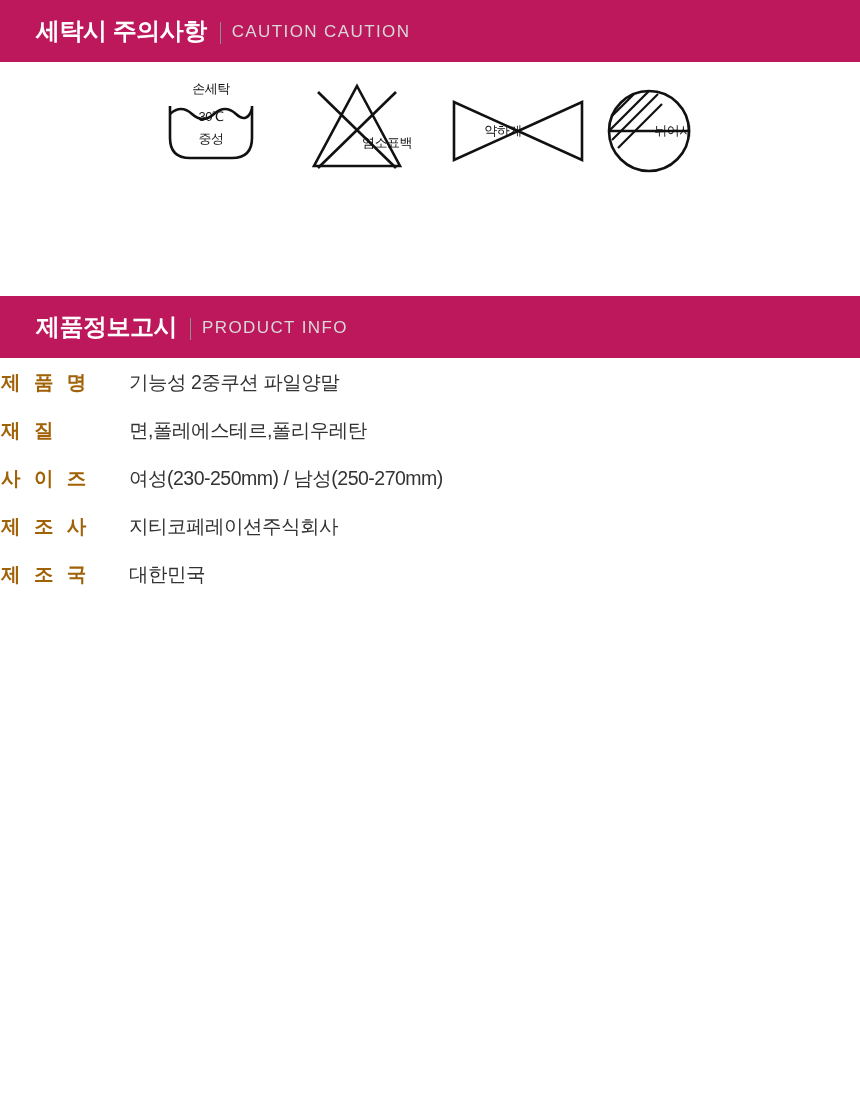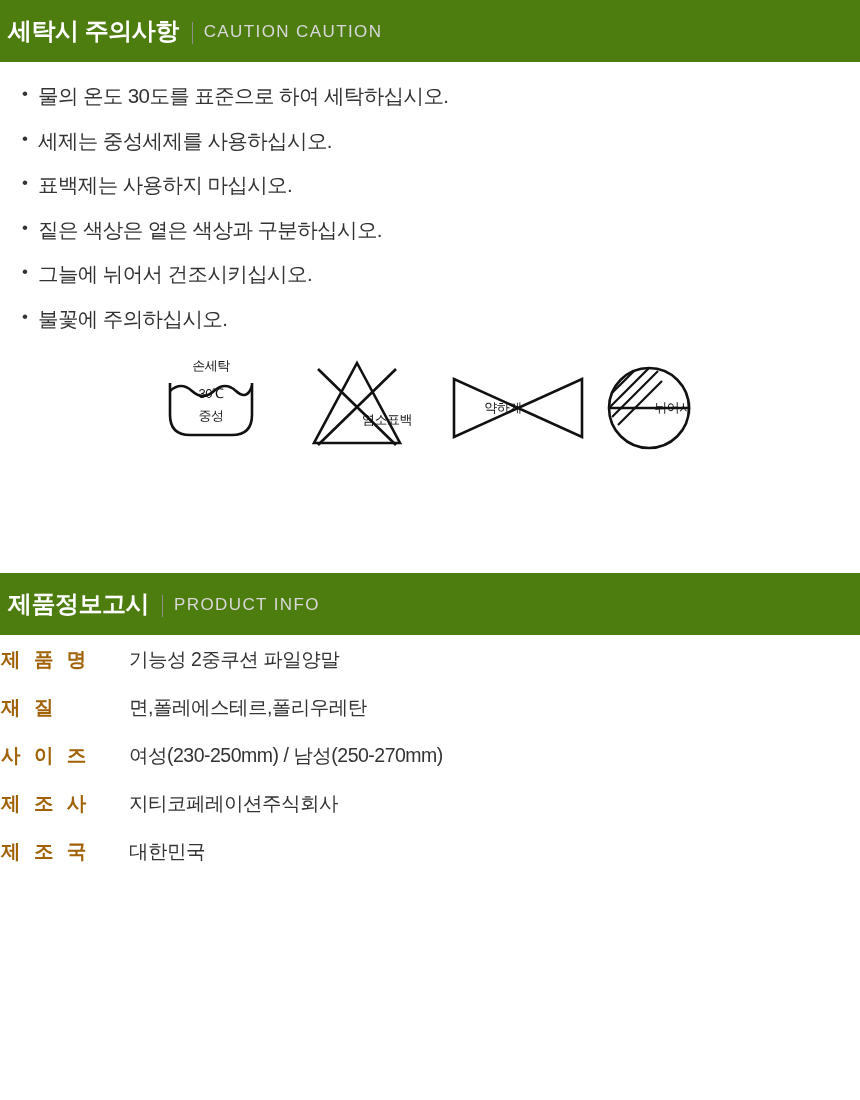--- a/index.html
+++ b/index.html
@@ -12,26 +12,26 @@
     width: 860px;
     height: 1100px;
     font-family: "Liberation Sans", sans-serif;
     color: #222222;
     overflow: hidden;
     position: relative;
   }
 
   
   .section-header {
-    background: #4d7c0f;
+    background: #be185d;
     color: #ffffff;
     height: 62px;
     display: flex;
     align-items: center;
-    padding-left: 8px;
+    padding-left: 36px;
   }
   .section-header .ko {
     font-size: 24px;
     font-weight: bold;
     letter-spacing: -0.5px;
     line-height: 1;
   }
   .section-header .divider {
     display: inline-block;
     width: 1px;
@@ -127,28 +127,20 @@
 <body>
 
 <div id="caution-section">
 
   <div class="section-header">
     <span class="ko">세탁시 주의사항</span>
     <span class="divider"></span>
     <span class="en">CAUTION CAUTION</span>
   </div>
 
-  <ul class="caution-list">
-    <li>물의 온도 30도를 표준으로 하여 세탁하십시오.</li>
-    <li>세제는 중성세제를 사용하십시오.</li>
-    <li>표백제는 사용하지 마십시오.</li>
-    <li>짙은 색상은 옅은 색상과 구분하십시오.</li>
-    <li>그늘에 뉘어서 건조시키십시오.</li>
-    <li>불꽃에 주의하십시오.</li>
-  </ul>
 
   <div class="symbols-row">
 
     <div class="symbol">
       <svg width="110" height="110" viewBox="0 0 110 110" aria-hidden="true">
         <path d="M14 30 L14 62 Q14 82 34 82 L76 82 Q96 82 96 62 L96 30" fill="none" stroke="#111" stroke-width="2.6"></path>
         <path d="M14 38 Q25 28 36 38 T58 38 T80 38 T96 33" fill="none" stroke="#111" stroke-width="2.6"></path>
       </svg>
       <span class="sym-label" style="left:0; right:0; top:4px;">손세탁</span>
       <span class="sym-label" style="left:0; right:0; top:32px;">30℃</span>

